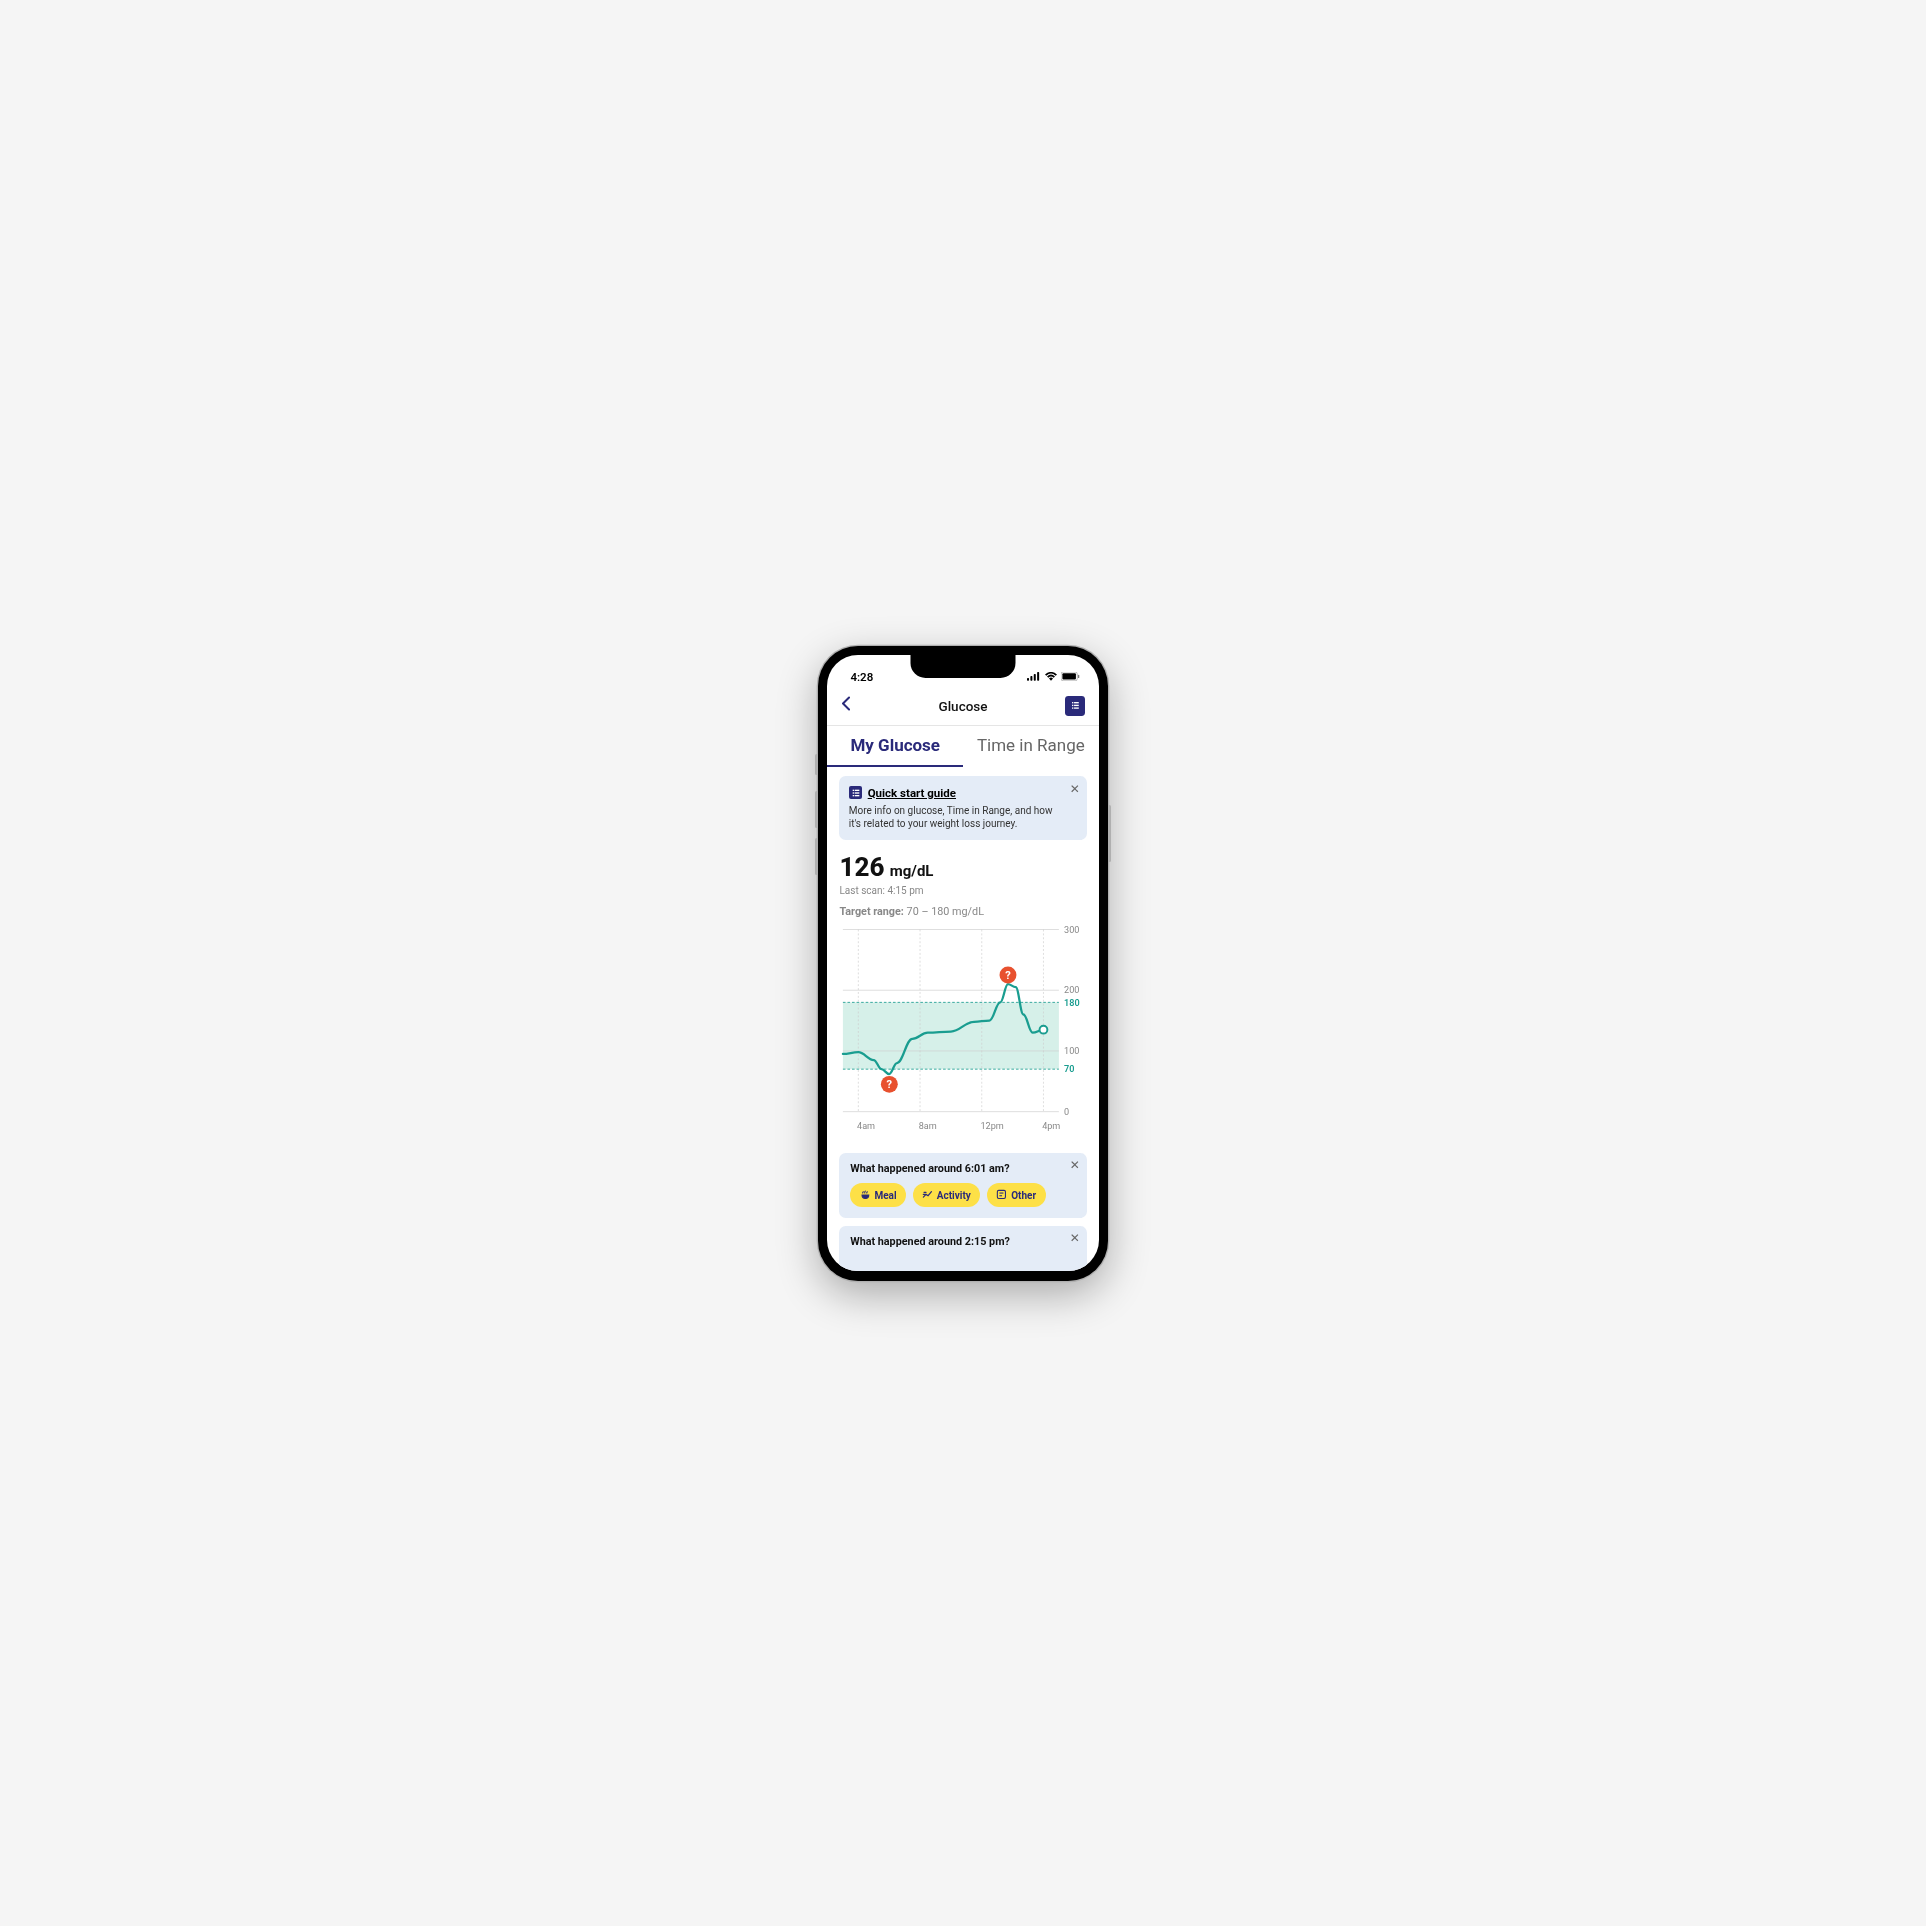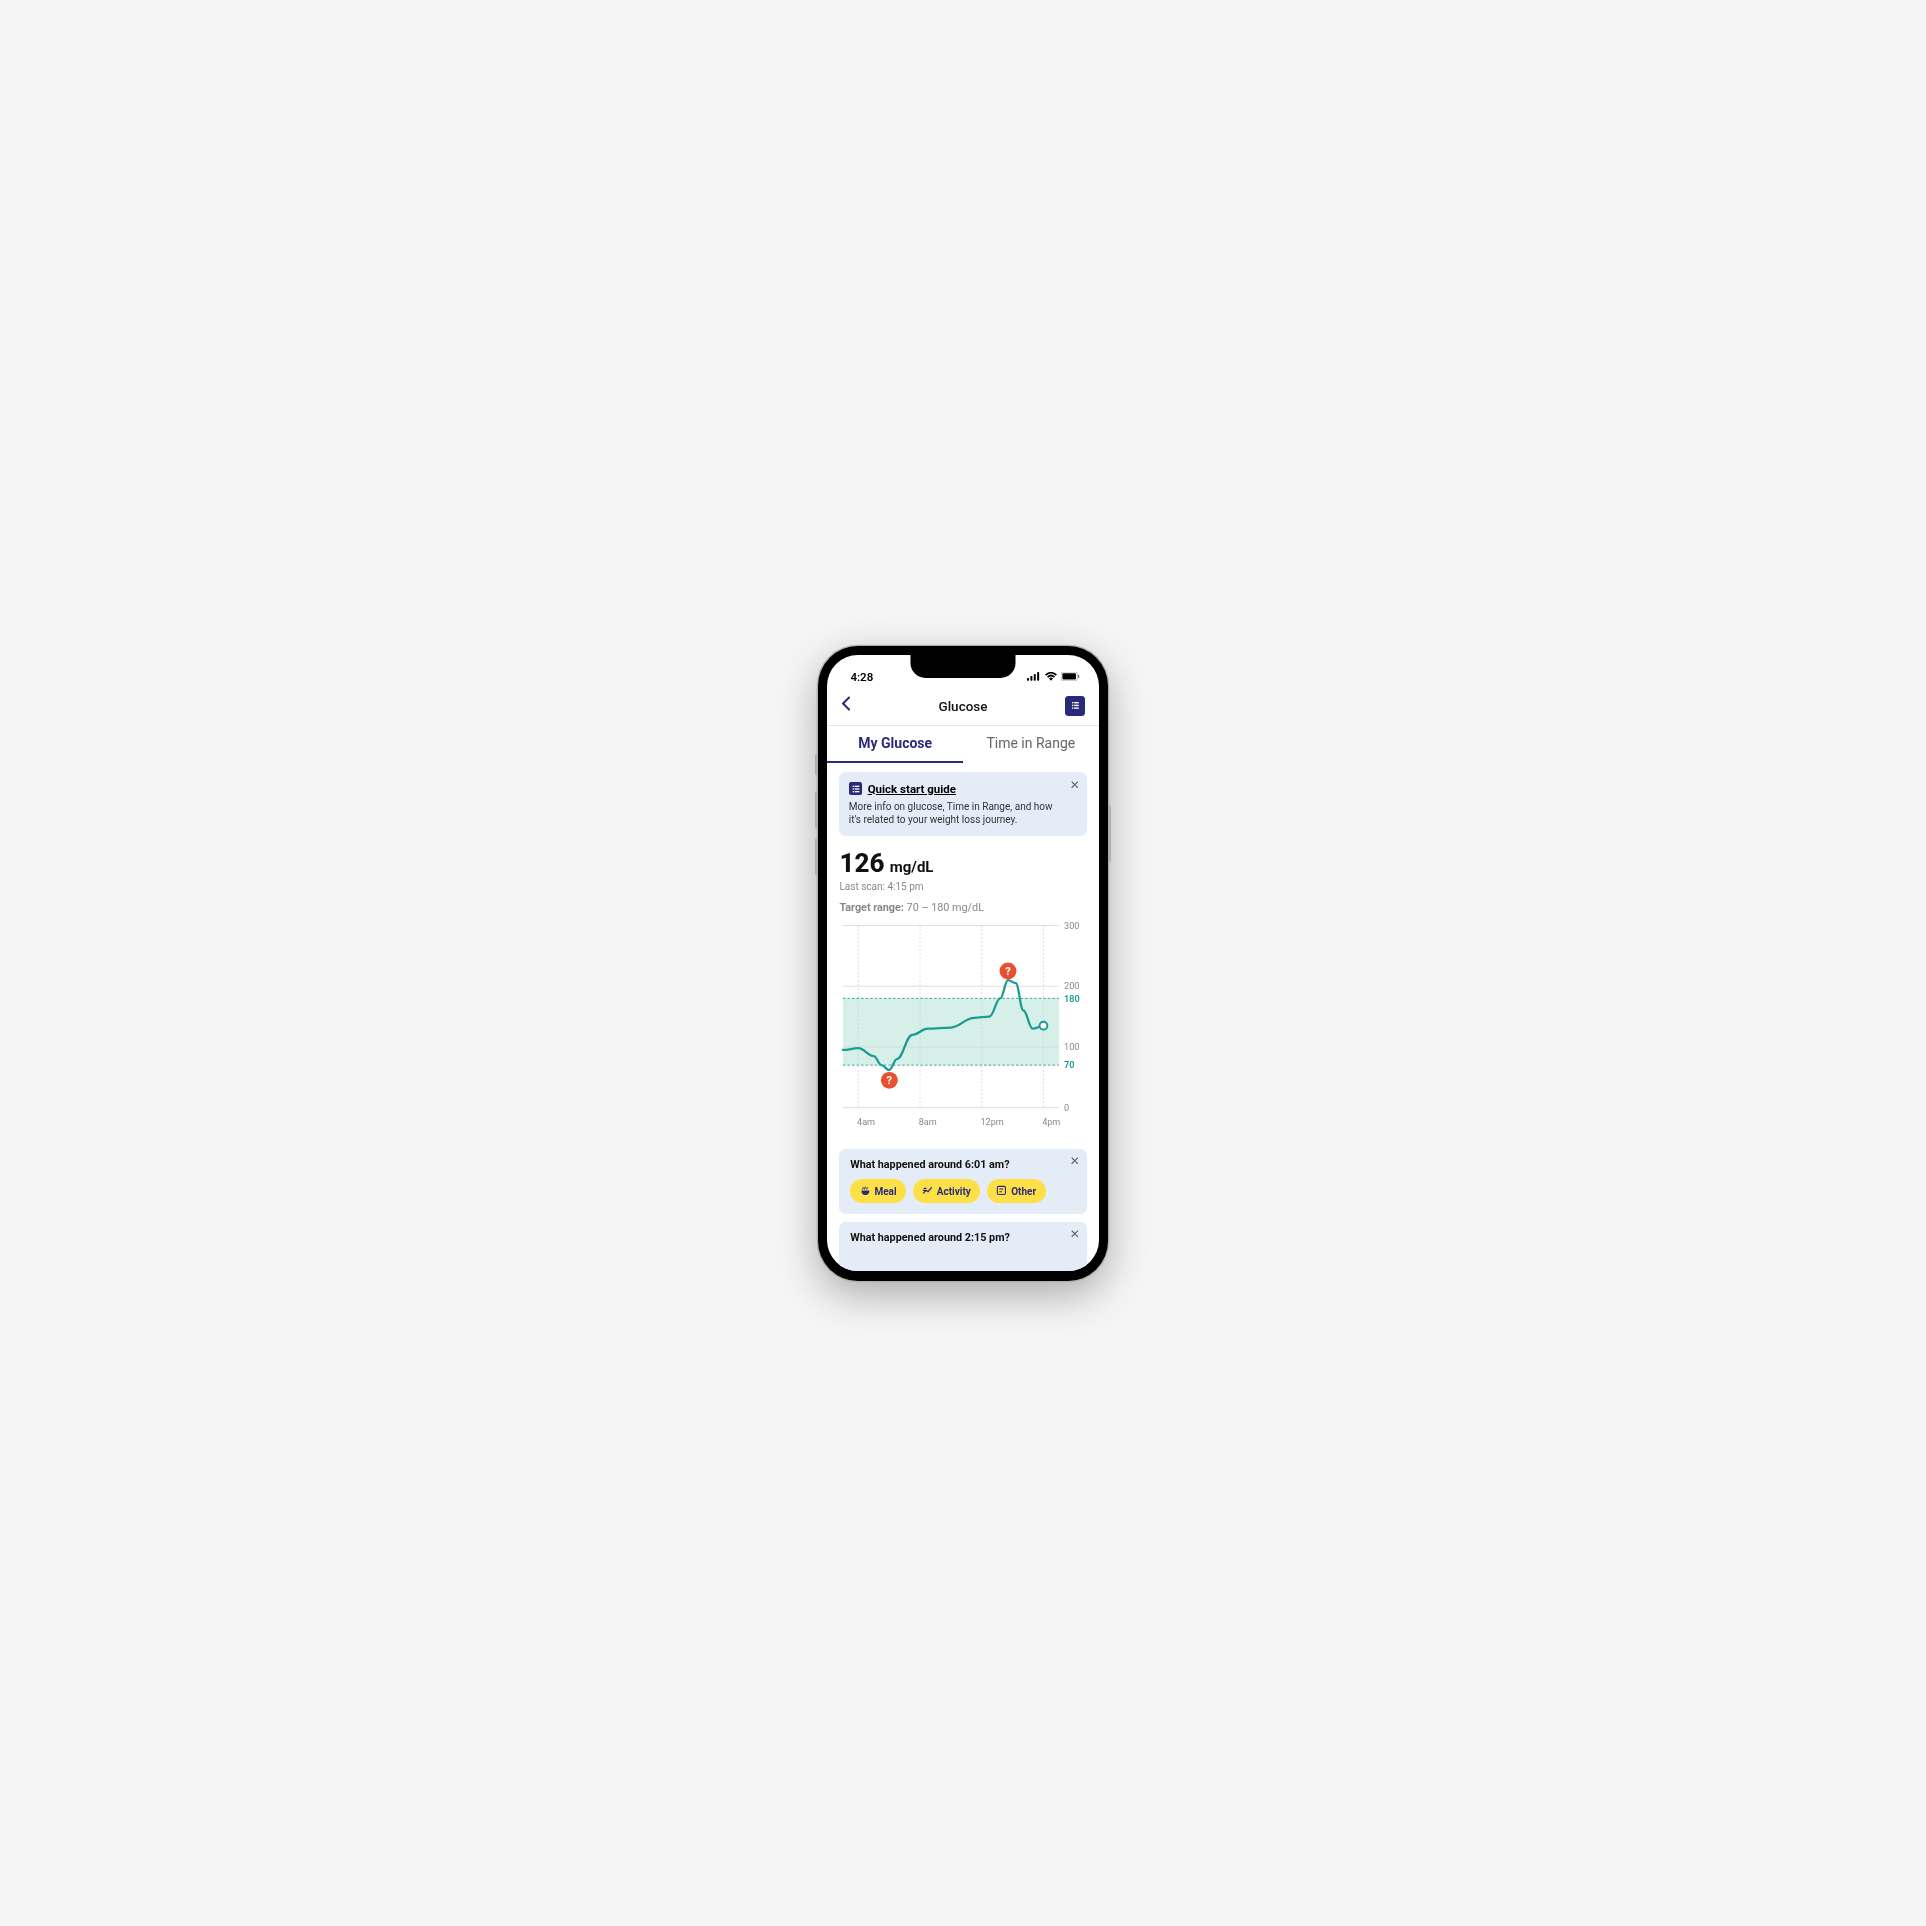--- a/index.html
+++ b/index.html
@@ -61,21 +61,21 @@
   }
   .header-title { font-size: 13.5px; font-weight: 500; color:#111; }
   .back-btn { color:#2a2a7a; font-size:16px; width:20px; cursor:pointer; }
   .header-action {
     width:20px; height:20px; background:#2a2a7a; border-radius:3.4px;
     display:flex; align-items:center; justify-content:center; cursor:pointer;
   }
 
   .tabs { display:flex; }
   .tab {
-    flex:1; text-align:center; padding:9.4px 0; font-size:14px; cursor:pointer;
+    flex:1; text-align:center; padding:9.4px 0; font-size:17px; cursor:pointer;
     color:#666; border-bottom: 2px solid transparent;
   }
   .tab.active { color:#2a2a7a; font-weight:700; border-bottom-color:#2a2a7a; }
 
   .content { padding: 9.4px 12px 0; overflow-y:auto; height: calc(100% - 101px); }
 
   .info-card {
     background:#e4ecf7; border-radius:6.7px; padding:9.4px 24px 9.4px 9.4px;
     position:relative; margin-bottom:12px;
   }

